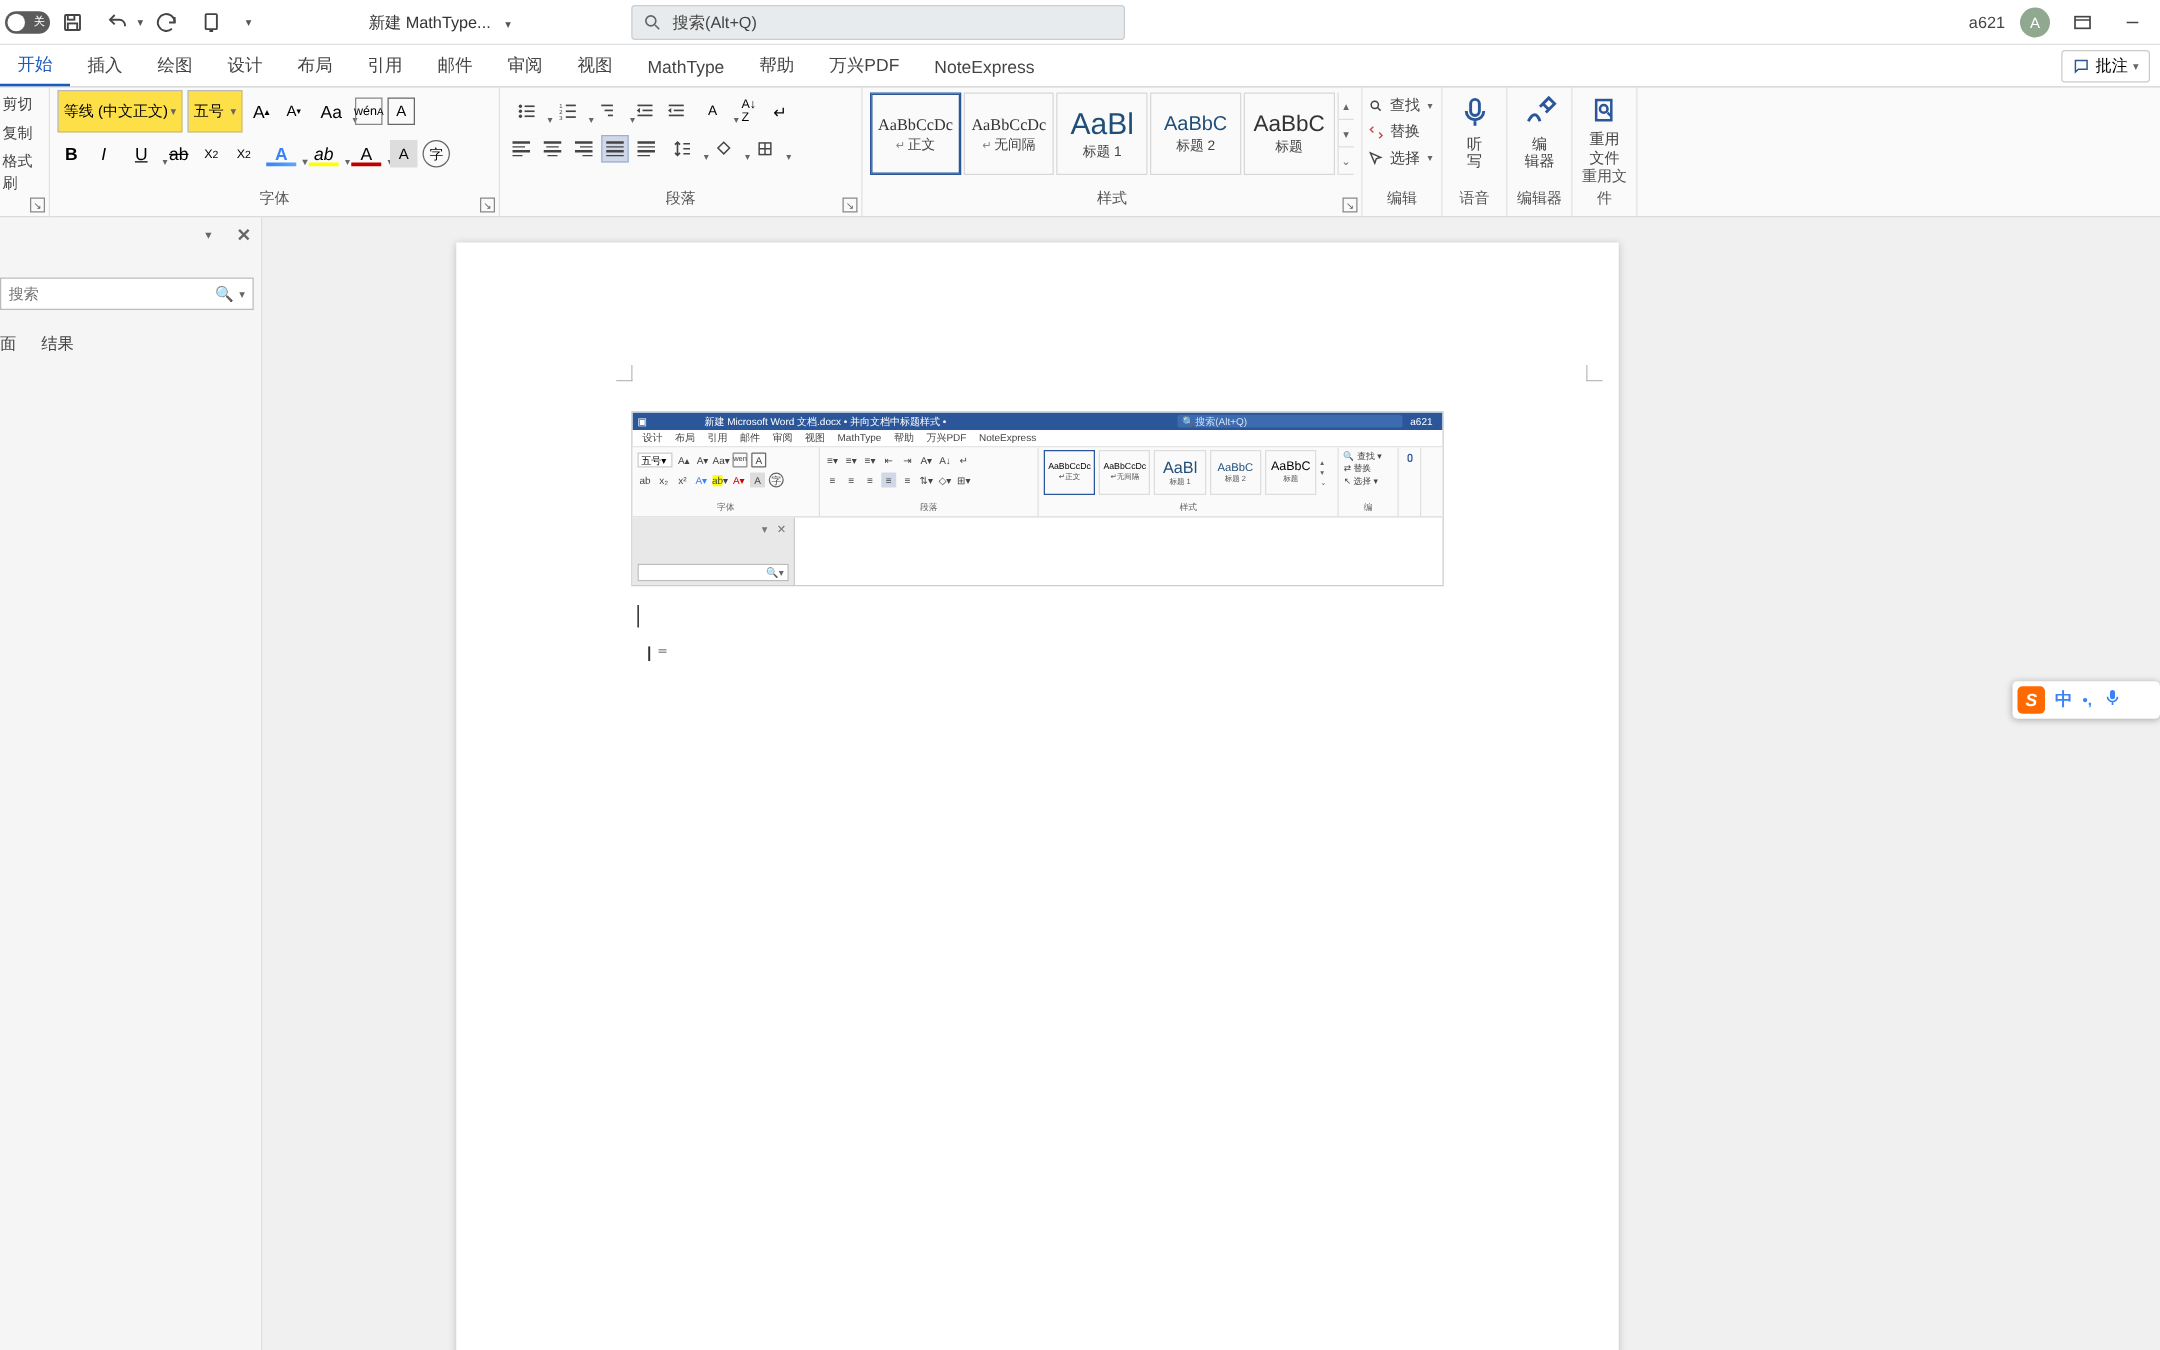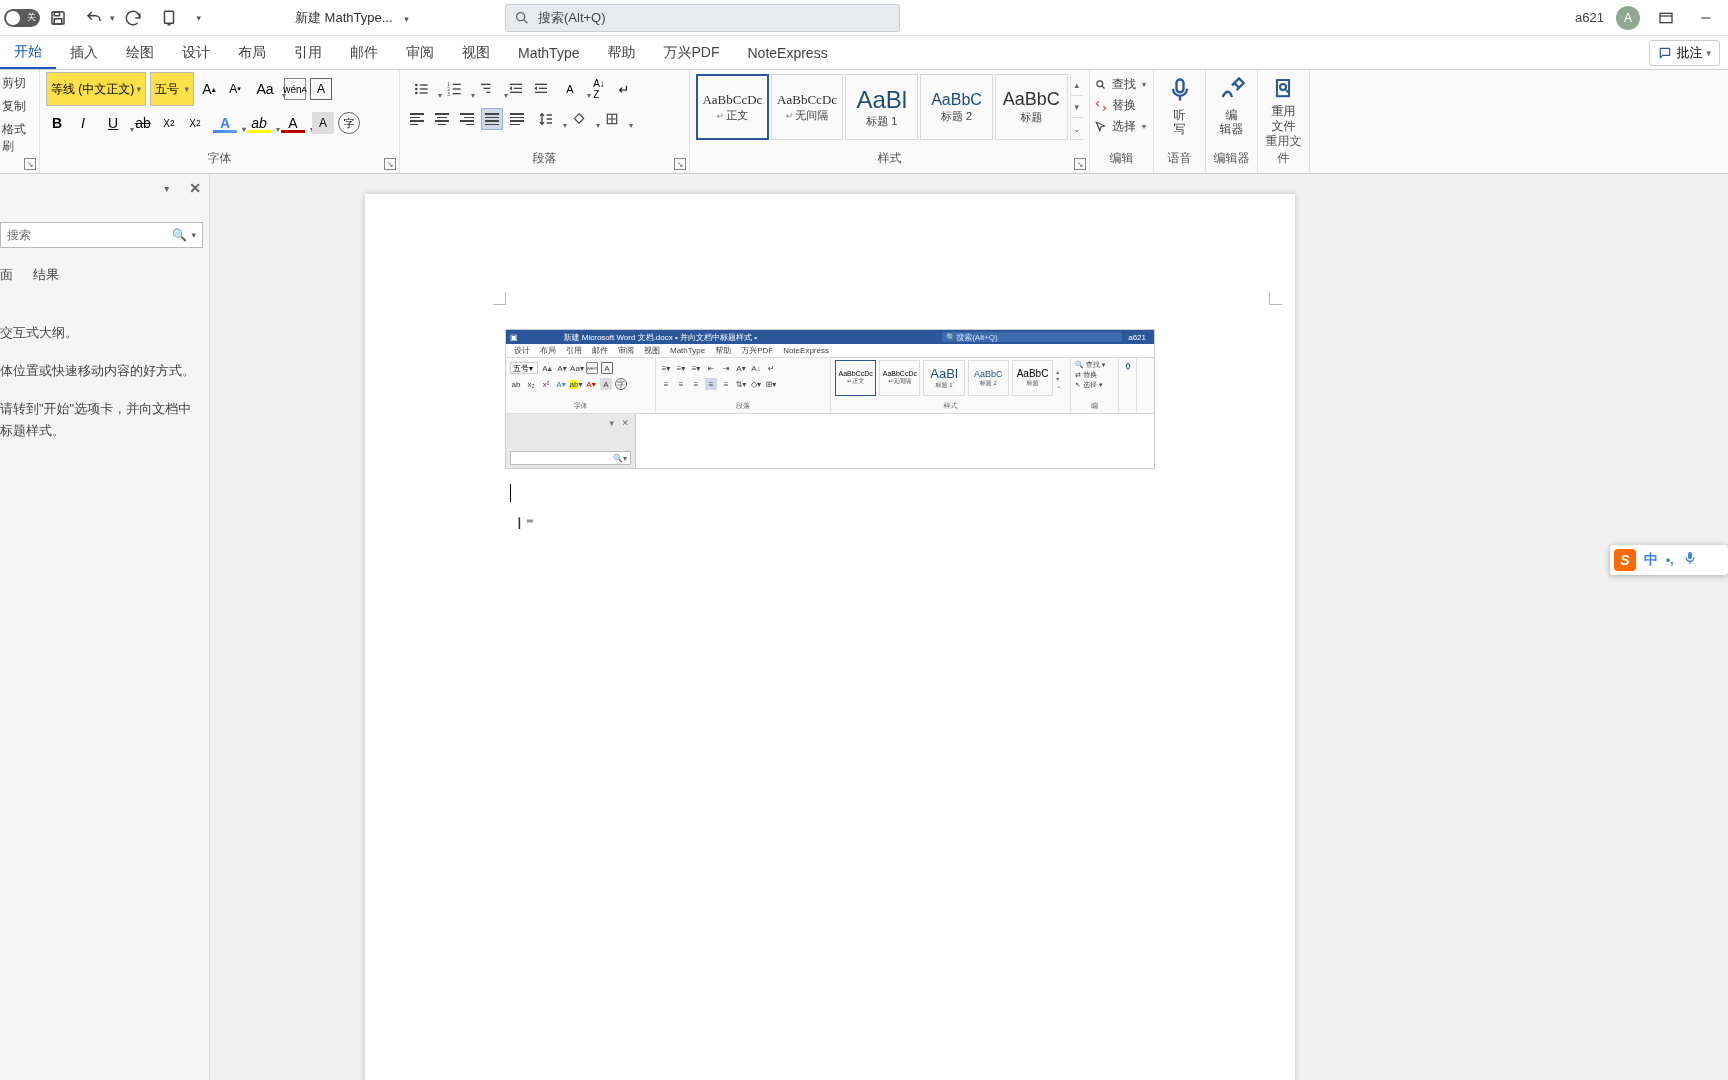--- a/index.html
+++ b/index.html
@@ -522,25 +522,20 @@
     <span class="close">✕</span>
   </div>
   <div class="nav-search">
     <input placeholder="搜索" style="">
     <span class="sicon">🔍</span>
     <span class="dd">▾</span>
   </div>
   <div class="nav-tabs">
     <span>面</span>
     <span>结果</span>
-  </div>
-  <div class="nav-body">
-    <p>交互式大纲。</p>
-    <p>体位置或快速移动内容的好方式。</p>
-    <p>请转到"开始"选项卡，并向文档中标题样式。</p>
   </div>
 </div>
 
 <div class="doc-area">
   <div class="page">
     <div class="page-margin-marks"></div>
 
     <div class="embedded">
       <div class="emb-title">
         <span>▣</span>

